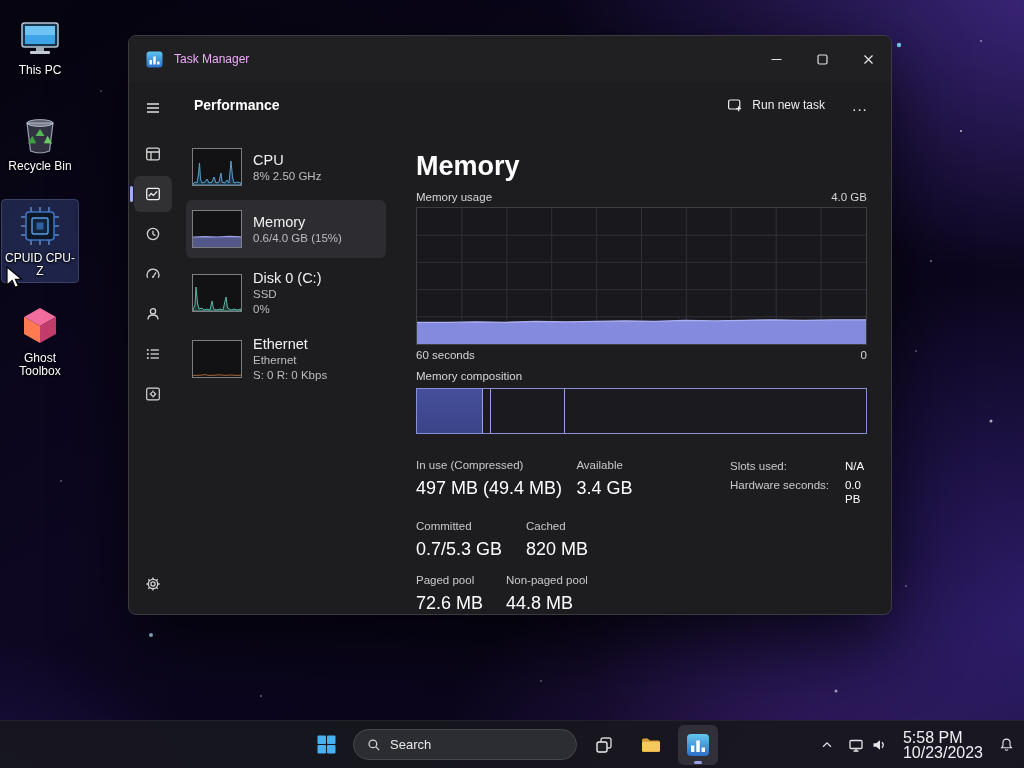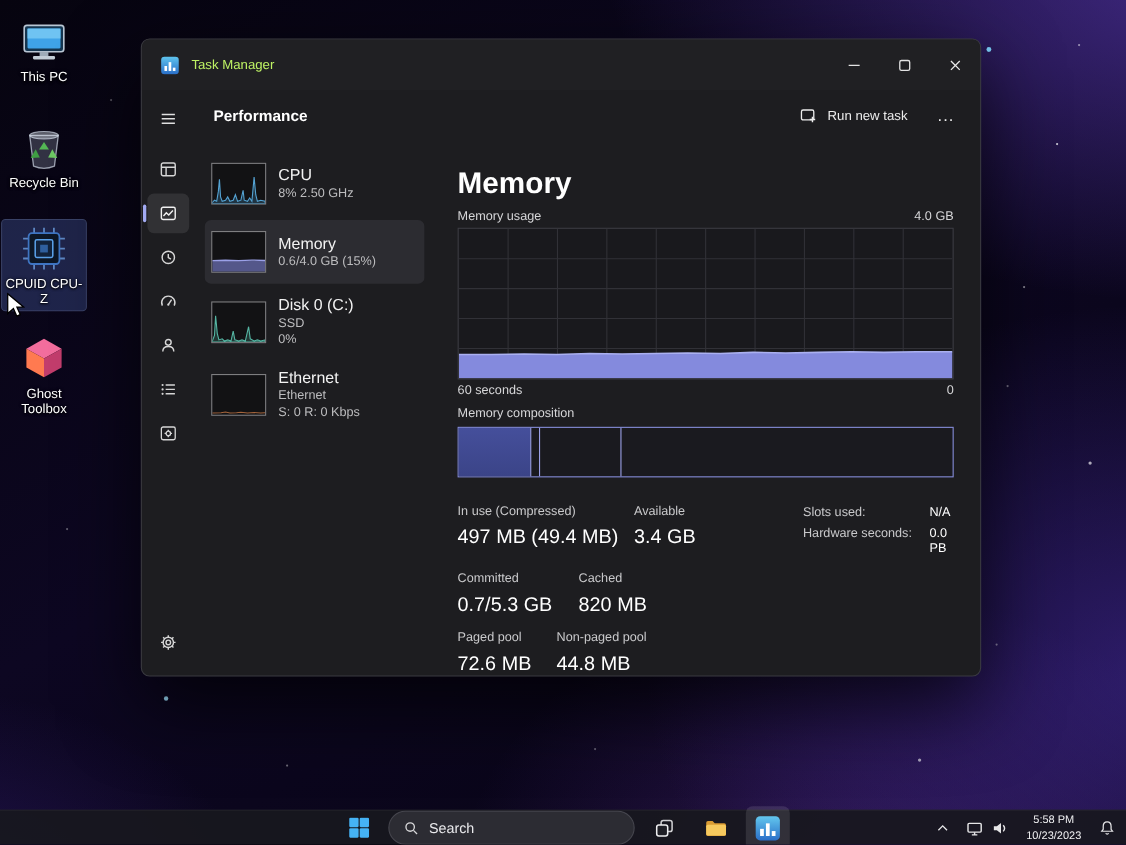--- a/index.html
+++ b/index.html
@@ -25,21 +25,21 @@
 
   
   .di{position:absolute;left:2px;width:76px;display:flex;flex-direction:column;align-items:center;gap:4px;padding:4px 2px;border-radius:3px;cursor:default}
   .di .lbl{font-size:12px;line-height:13px;text-align:center;color:#fff;text-shadow:0 1px 2px #000,0 0 3px rgba(0,0,0,.9)}
   .di.selected{background:rgba(110,150,255,.22);outline:1px solid rgba(150,180,255,.35)}
 
   
   .window{position:absolute;left:128px;top:35px;width:764px;height:580px;border-radius:8px;background:#1d1d20;
     border:1px solid #3a3a40;box-shadow:0 26px 70px rgba(0,0,0,.7);display:flex;flex-direction:column;overflow:hidden}
   .titlebar{height:46px;flex:none;display:flex;align-items:center;gap:11px;padding-left:17px;background:#202023}
-  .titlebar .t{font-size:12px;color:#bef264}
+  .titlebar .t{font-size:12px;color:#f0abfc}
   .win-controls{margin-left:auto;display:flex;height:100%}
   .win-btn{width:46px;height:46px;display:flex;align-items:center;justify-content:center}
   .window-body{flex:1;display:flex;min-height:0}
 
   .rail{width:48px;flex:none;display:flex;flex-direction:column;align-items:center;padding:6px 0 10px}
   .rail-item{width:38px;height:36px;margin:2px 0;border-radius:6px;display:flex;align-items:center;justify-content:center;position:relative}
   .rail-item.hamburger{margin-bottom:8px}
   .rail-item.selected{background:rgba(255,255,255,.09)}
   .rail-item.selected::before{content:"";position:absolute;left:-4px;top:10px;width:3px;height:16px;border-radius:2px;background:#a2aaf2}
   .rail-spacer{flex:1}
@@ -75,29 +75,29 @@
 
   .stats{margin-top:24px}
   .stats-row{display:flex;align-items:flex-start;margin-bottom:13px}
   .stat-label{font-size:11.5px;color:#c9c9cb;line-height:14px}
   .stat-value{font-size:18px;color:#fff;margin-top:5px;line-height:22px;white-space:nowrap}
   .w175{width:175px}.w65{width:65px}.w110{width:110px}.w90{width:90px}
   .side{display:grid;grid-template-columns:115px auto;column-gap:0;row-gap:5px;margin-left:94px;padding-top:1px;font-size:11.5px;line-height:14px}
   .side .sl{color:#c9c9cb}.side .sv{color:#fff}
 
   
-  .taskbar{position:absolute;left:0;bottom:0;width:1024px;height:32px;background:rgba(24,24,30,.93);border-top:1px solid rgba(255,255,255,.05)}
+  .taskbar{position:absolute;left:0;bottom:0;width:1024px;height:48px;background:rgba(24,24,30,.93);border-top:1px solid rgba(255,255,255,.05)}
   .tb-center{position:absolute;left:50%;top:50%;transform:translate(-50%,-50%);display:flex;align-items:center;gap:7px}
   .tb-btn{width:40px;height:40px;border-radius:6px;display:flex;align-items:center;justify-content:center}
   .tb-btn.active{background:rgba(255,255,255,.11)}
   .tb-btn.active::after{content:"";position:absolute;margin-top:36px;width:8px;height:3px;border-radius:2px;background:#9aa0e6}
   .search-box{width:224px;height:31px;border-radius:16px;background:#2c2c33;border:1px solid #46464e;display:flex;align-items:center;gap:9px;padding:0 13px;font-size:13px;color:#e9e9ec}
   .tb-right{position:absolute;right:4px;top:0;height:100%;display:flex;align-items:center;gap:2px}
   .tray-btn{height:40px;border-radius:6px;display:flex;align-items:center;justify-content:center;padding:0 6px;gap:7px}
-  .clock{font-size:10px;line-height:15px;text-align:center;color:#f0f0f2;padding:0 8px}
+  .clock{font-size:16px;line-height:15px;text-align:left;color:#f0f0f2;padding:0 8px}
 
   .cursor{position:absolute;left:6px;top:266px;z-index:60;pointer-events:none}
 </style>
 </head>
 <body>
 
 <div class="desktop">
   <div class="stars"></div>
 
   <div class="di" style="top:12px">

